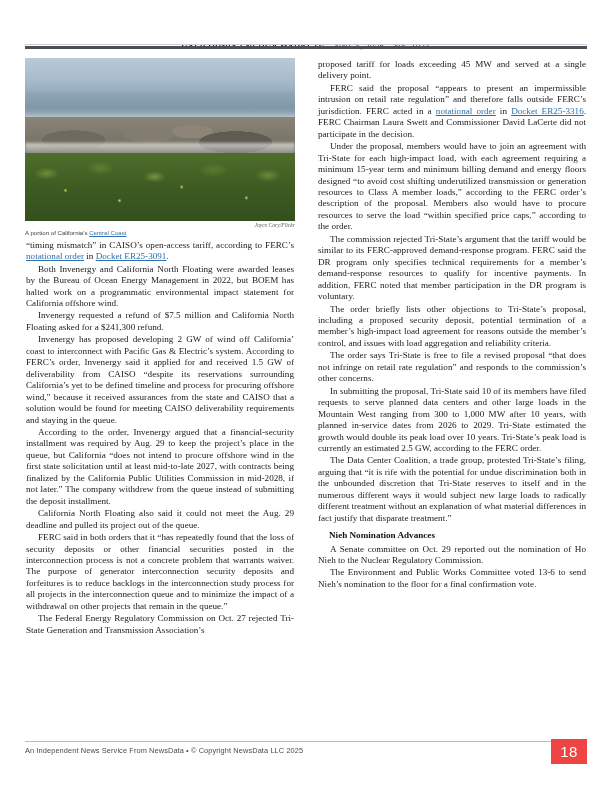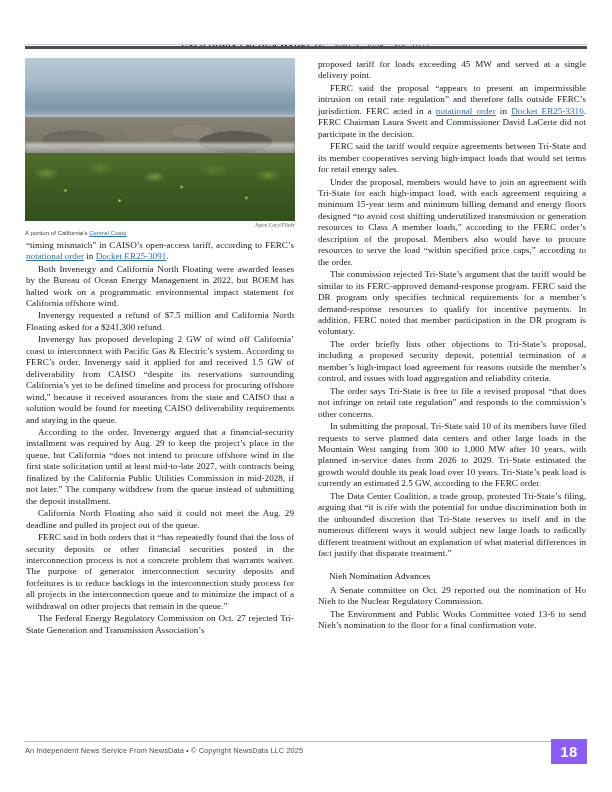--- a/index.html
+++ b/index.html
@@ -159,24 +159,24 @@
     text-indent: 12px;
     hyphens: none;
     color: #1b1b1b;
   }
   p.body.noindent { text-indent: 0; }
   p.body .link {
     color: #2e6fae;
     text-decoration: underline;
   }
   h2.subhead {
-    margin: 12px 0 2px 0;
+    margin: 6px 0 2px 0;
     font-size: 9.15px;
     line-height: 11.4px;
-    font-weight: normal;
+    font-weight: bold;
     text-indent: 12px;
     text-align: left;
     color: #111;
   }
 
   
   .footer-rule {
     position: absolute;
     left: 25px;
     right: 25px;
@@ -200,24 +200,24 @@
     font-size: 7.4px;
     color: #4a4a4a;
     letter-spacing: 0.1px;
   }
   .page-number {
     position: absolute;
     right: 0;
     top: -5px;
     width: 36px;
     height: 25px;
-    background: #8b5cf6;
+    background: #ef4444;
     color: #ffffff;
     font-family: "Liberation Sans", sans-serif;
-    font-weight: bold;
+    font-weight: normal;
     font-size: 15px;
     display: flex;
     align-items: center;
     justify-content: center;
     letter-spacing: 0.5px;
   }
 </style>
 </head>
 <body>
 
@@ -256,21 +256,20 @@
       </div>
     <div id="left-body-after">
         <p class="body">The Federal Energy Regulatory Commission on Oct. 27 rejected Tri-State Generation and Transmission Association’s</p>
       </div>
   </div>
 
   <div class="col">
     <div id="right-body">
         <p class="body noindent">proposed tariff for loads exceeding 45 MW and served at a single delivery point.</p>
         <p class="body"><span>FERC said the proposal “appears to present an impermissible intrusion on retail rate regulation” and therefore falls outside FERC’s jurisdiction. FERC acted in a </span><a class="link" href="#">notational order</a><span> in </span><a class="link" href="#">Docket ER25-3316</a><span>. FERC Chairman Laura Swett and Commissioner David LaCerte did not participate in the decision.</span></p>
-        <p class="body">FERC said the tariff would require agreements between Tri-State and its member cooperatives serving high-impact loads that would set terms for retail energy sales.</p>
         <p class="body">Under the proposal, members would have to join an agreement with Tri-State for each high-impact load, with each agreement requiring a minimum 15-year term and minimum billing demand and energy floors designed “to avoid cost shifting underutilized transmission or generation resources to Class A member loads,” according to the FERC order’s description of the proposal. Members also would have to procure resources to serve the load “within specified price caps,” according to the order.</p>
         <p class="body">The commission rejected Tri-State’s argument that the tariff would be similar to its FERC-approved demand-response program. FERC said the DR program only specifies technical requirements for a member’s demand-response resources to qualify for incentive payments. In addition, FERC noted that member participation in the DR program is voluntary.</p>
         <p class="body">The order briefly lists other objections to Tri-State’s proposal, including a proposed security deposit, potential termination of a member’s high-impact load agreement for reasons outside the member’s control, and issues with load aggregation and reliability criteria.</p>
         <p class="body">The order says Tri-State is free to file a revised proposal “that does not infringe on retail rate regulation” and responds to the commission’s other concerns.</p>
         <p class="body">In submitting the proposal, Tri-State said 10 of its members have filed requests to serve planned data centers and other large loads in the Mountain West ranging from 300 to 1,000 MW after 10 years, with planned in-service dates from 2026 to 2029. Tri-State estimated the growth would double its peak load over 10 years. Tri-State’s peak load is currently an estimated 2.5 GW, according to the FERC order.</p>
         <p class="body">The Data Center Coalition, a trade group, protested Tri-State’s filing, arguing that “it is rife with the potential for undue discrimination both in the unbounded discretion that Tri-State reserves to itself and in the numerous different ways it would subject new large loads to radically different treatment without an explanation of what material differences in fact justify that disparate treatment.”</p>
       </div>
     <h2 class="subhead">Nieh Nomination Advances</h2>
     <div id="right-body-after">
         <p class="body">A Senate committee on Oct. 29 reported out the nomination of Ho Nieh to the Nuclear Regulatory Commission.</p>

